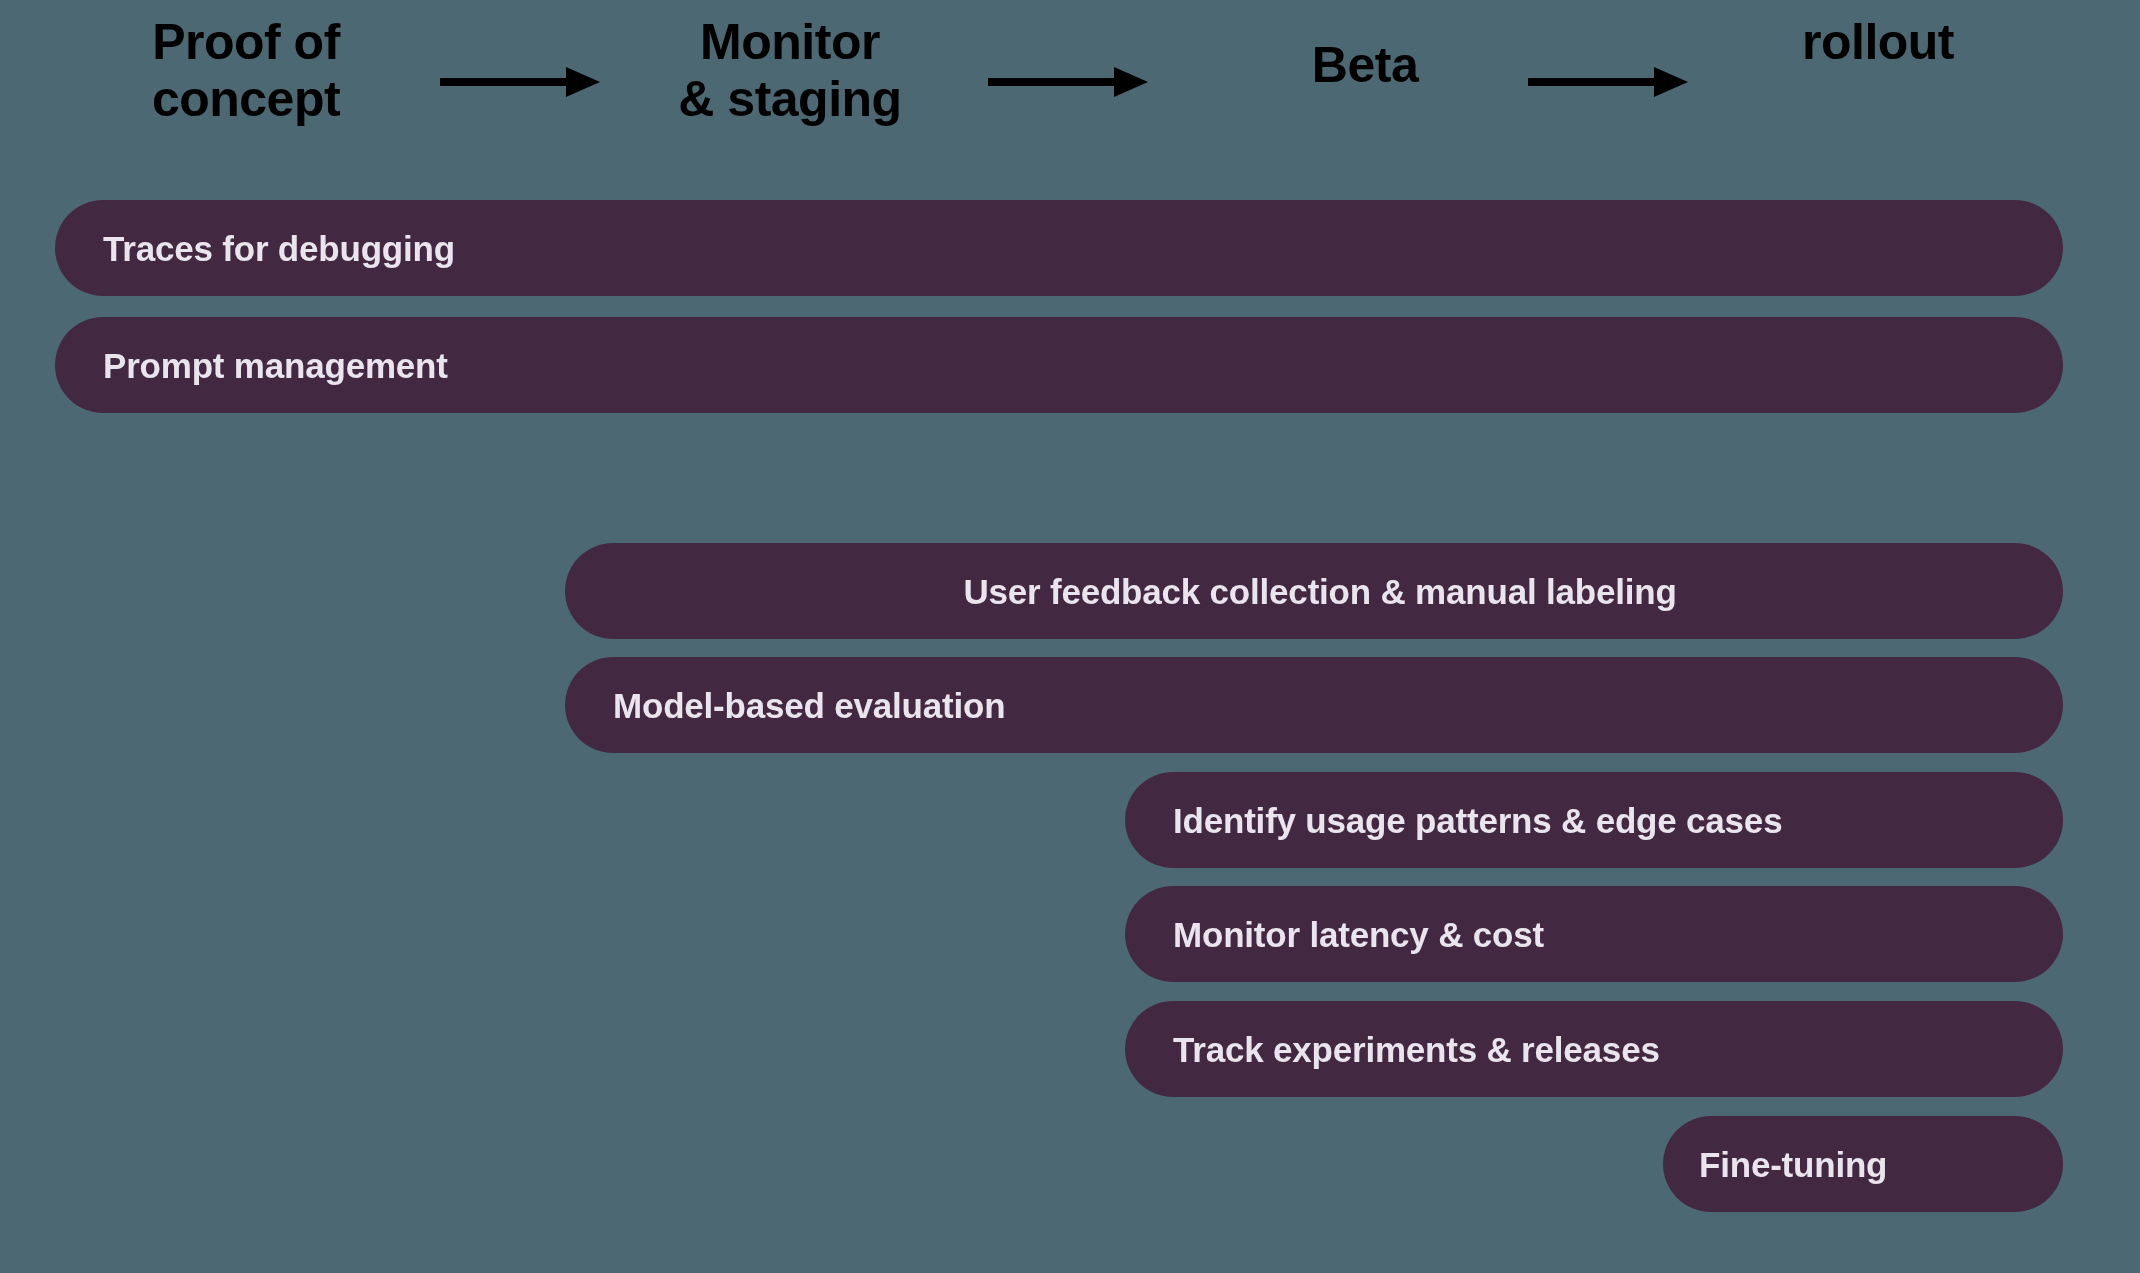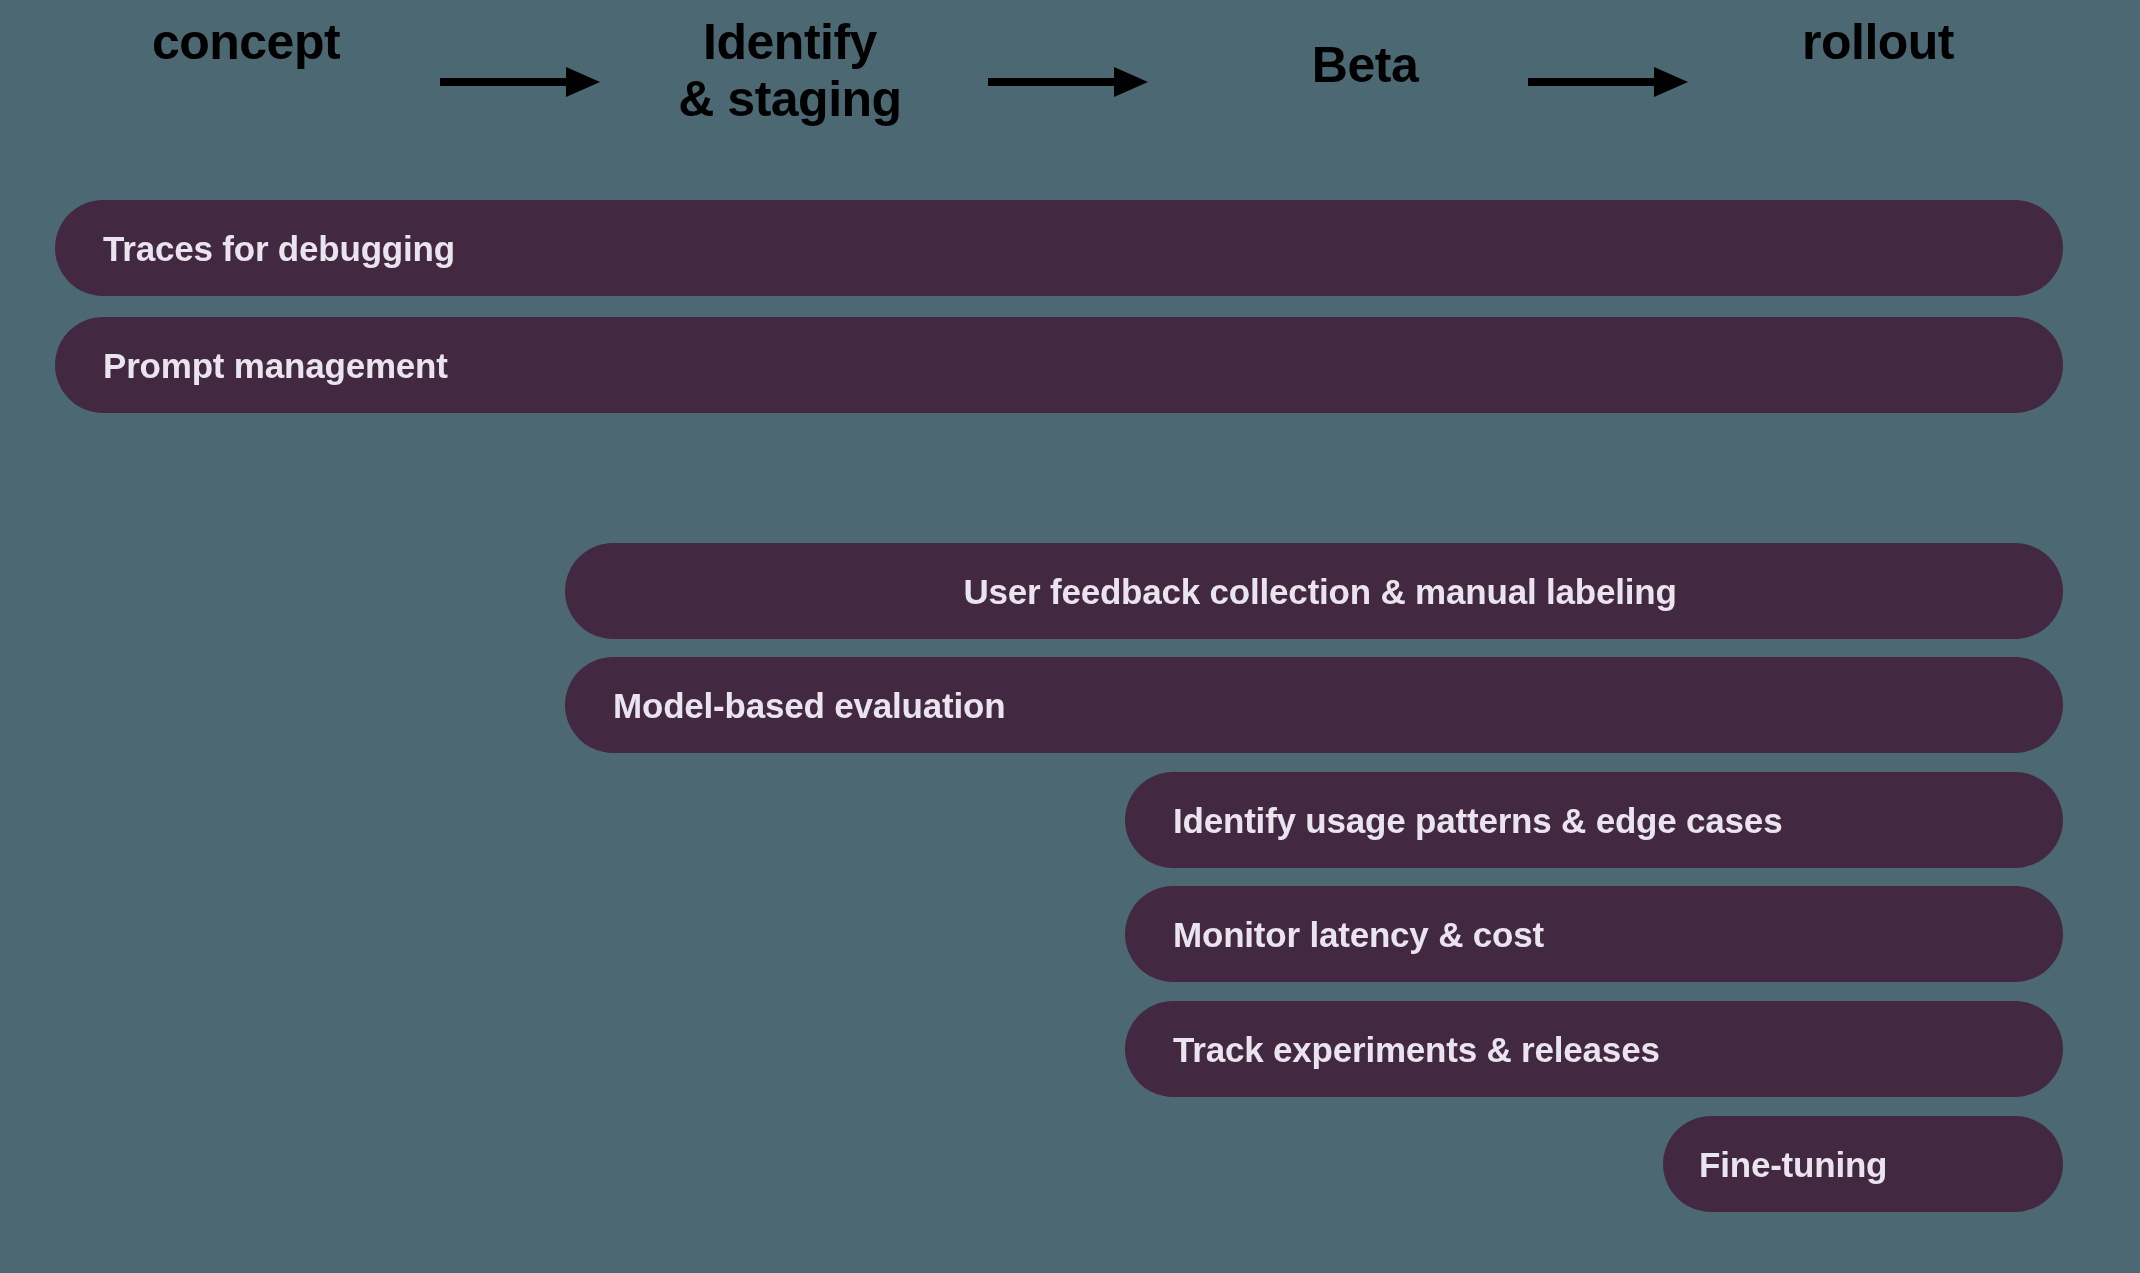--- a/index.html
+++ b/index.html
@@ -97,22 +97,22 @@
     white-space: nowrap;
     user-select: none;
   }
 </style>
 </head>
 <body>
 
 <div id="canvas">
 
   <div id="stage-header">
-      <div class="stage-label" style="left: 36px; width: 420px;"><span class="l2">concept</span></div>
-      <div class="stage-label" style="left: 580px; width: 420px;"><span class="l1">Identify</span><span class="l2">&amp; staging</span></div>
+      <div class="stage-label" style="left: 36px; width: 420px;"><span class="l1">Proof of</span><span class="l2">concept</span></div>
+      <div class="stage-label" style="left: 580px; width: 420px;"><span class="l1">Monitor</span><span class="l2">&amp; staging</span></div>
       <div class="stage-label" style="left: 1155px; width: 420px; margin-top: 23px;"><span class="l1">Beta</span></div>
       <div class="stage-label" style="left: 1668px; width: 420px;"><span class="l2">rollout</span></div>
       <div class="stage-arrow" style="left: 440px; width: 160px;">
         <svg width="160" height="40" viewBox="0 0 160 40">
           <rect x="0" y="16" width="130" height="8" fill="#000000"></rect>
           <polygon points="126,5 160,20 126,35" fill="#000000"></polygon>
         </svg>
       </div>
       <div class="stage-arrow" style="left: 988px; width: 160px;">
         <svg width="160" height="40" viewBox="0 0 160 40">

